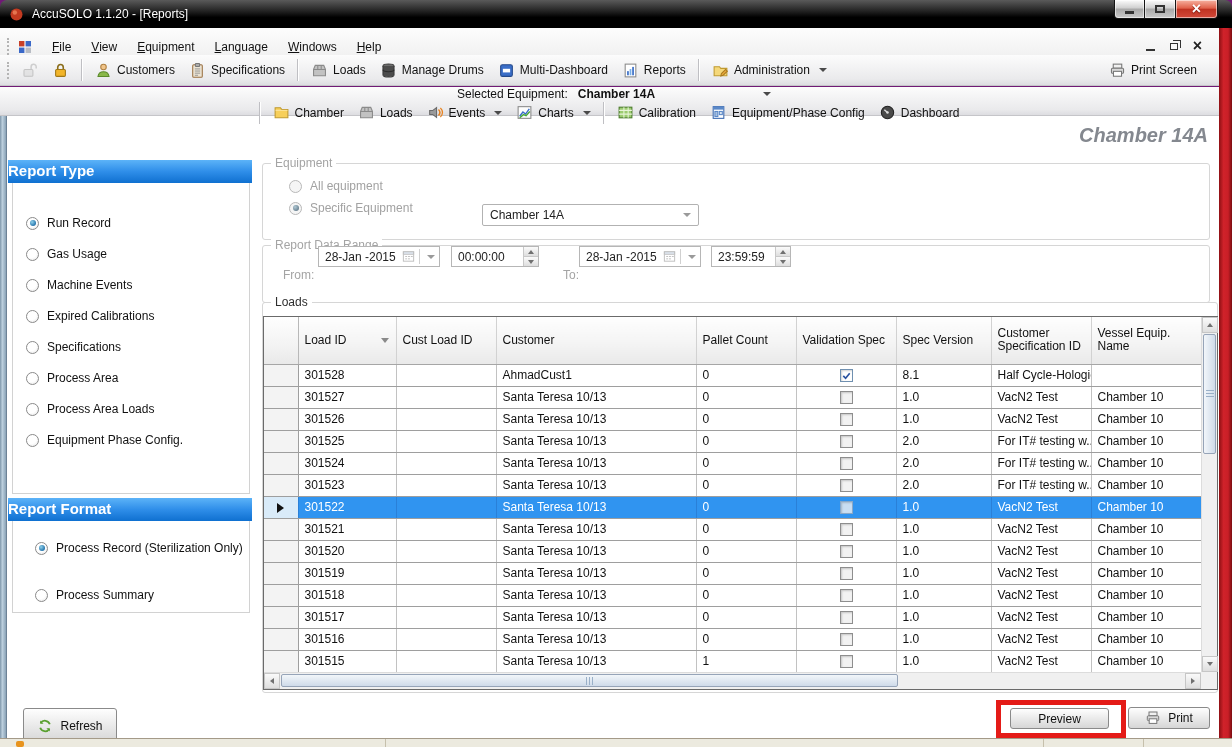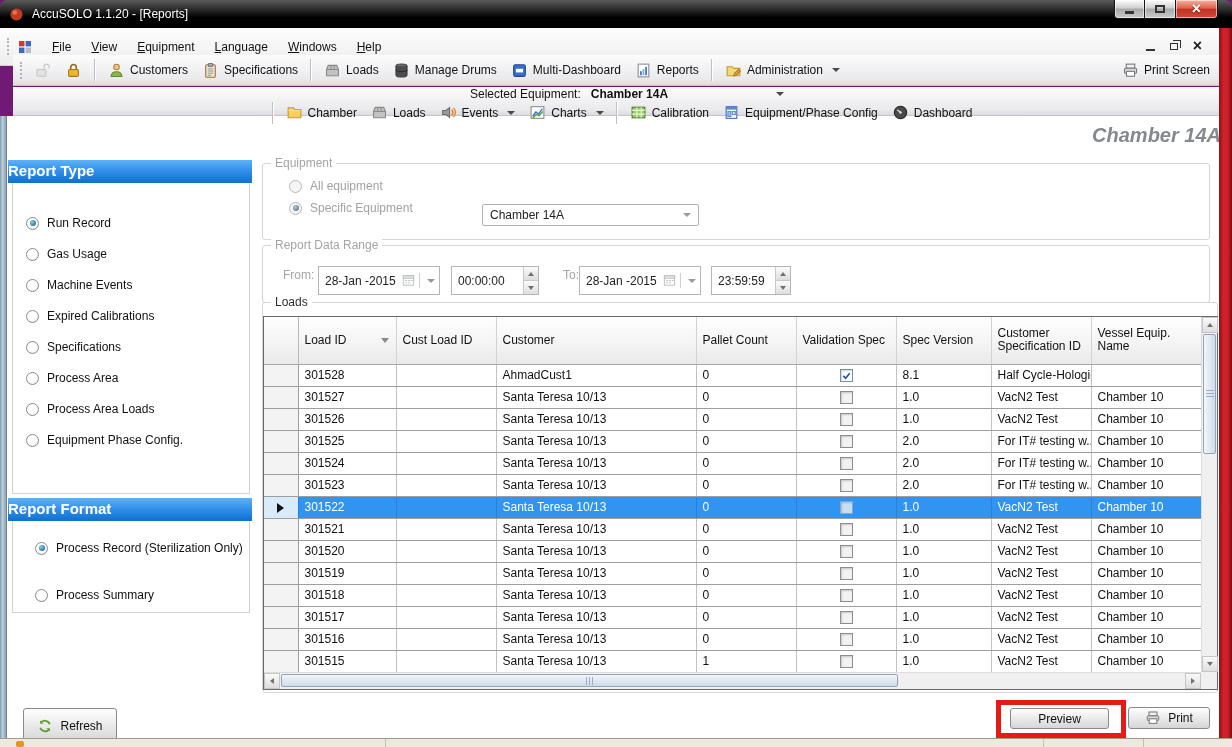--- a/index.html
+++ b/index.html
@@ -32,21 +32,21 @@
   .mb-ico{width:16px;height:16px;margin:0 9px 0 3px;}
   .menu-item{padding:5px 10px;color:#111;cursor:default;}
   .menu-item u{text-decoration:underline;}
   .mdi-controls{margin-left:auto;display:flex;align-items:center;gap:15px;padding-right:18px;}
   .mdi-min{width:9px;height:2px;background:#333;margin-top:7px;}
   .mdi-restore{width:8px;height:7px;border:1px solid #333;position:relative;background:#f8f8f8;}
   .mdi-restore::before{content:"";position:absolute;left:2px;top:-4px;width:7px;height:7px;border:1px solid #333;border-bottom:none;border-left:none;}
   .mdi-close::before{content:"\00d7";font-size:16px;font-weight:bold;color:#222;line-height:10px;}
 
   
-  .toolbar{position:absolute;left:13px;width:1220px;display:flex;align-items:center;z-index:4;
+  .toolbar{position:absolute;left:0;width:1220px;display:flex;align-items:center;z-index:4;
     background:linear-gradient(#fcfcfc,#eaeaec 80%,#dddde1);border-bottom:1px solid #c5c5c9;}
   .t1{top:55px;height:31px;}
   .t2{top:87px;height:29px;flex-direction:column;}
   .tb-items{display:flex;align-items:center;height:100%;}
   .tb-btn{display:flex;align-items:center;gap:5px;padding:3px 6px;margin:0 1px;border-radius:3px;color:#111;white-space:nowrap;}
   .tb-btn.dis{opacity:.5;}
   .tb-ico{width:17px;height:17px;display:inline-block;flex:none;}
   .tb-ico svg{width:100%;height:100%;display:block;}
   .tb-sep{width:0;height:22px;border-left:1px solid #bfbfc3;border-right:1px solid #fff;margin:0 5px;}
   .car-down{width:0;height:0;border-left:4px solid transparent;border-right:4px solid transparent;border-top:4px solid #4a4a4a;margin-left:4px;flex:none;}
@@ -83,21 +83,21 @@
   .glabel-gray{color:#a4a4a4;} .glabel-dark{color:#2e2e2e;}
   .grp-eq{left:262px;top:47px;width:948px;height:77px;}
   .eq-radios{position:absolute;left:26px;top:15px;display:flex;flex-direction:column;gap:8px;}
   .combo{position:absolute;left:219px;top:40px;width:217px;height:22px;border:1px solid #b2b2b2;border-radius:2px;
     background:#fff;display:flex;align-items:center;padding:0 7px;color:#222;}
   .combo .car-down{margin-left:auto;}
 
   .grp-range{left:262px;top:129px;width:948px;height:58px;}
   .fld-label{position:absolute;color:#a4a4a4;}
   .lbl-from{left:20px;top:22px;} .lbl-to{left:300px;top:22px;}
-  .datefield,.timefield{position:absolute;top:20px;height:29px;border:1px solid #b6b6b6;background:#fff;
+  .datefield,.timefield{position:absolute;top:0;height:21px;border:1px solid #b6b6b6;background:#fff;
     display:flex;align-items:center;color:#222;}
   .df1{left:55px;width:122px;} .df2{left:316px;width:122px;}
   .tf1{left:188px;width:88px;} .tf2{left:448px;width:80px;}
   .df-val,.tf-val{flex:1;padding-left:6px;white-space:nowrap;}
   .df-cal{width:15px;height:15px;opacity:.55;flex:none;}
   .df-split{width:1px;height:15px;background:#d0d0d0;margin:0 3px;}
   .datefield .car-down{margin-right:4px;}
   .spin{width:15px;height:100%;border-left:1px solid #c8c8c8;display:flex;flex-direction:column;flex:none;}
   .spin-btn{flex:1;display:flex;align-items:center;justify-content:center;background:linear-gradient(#fbfbfb,#dedede);}
   .spin-btn+.spin-btn{border-top:1px solid #c8c8c8;}

